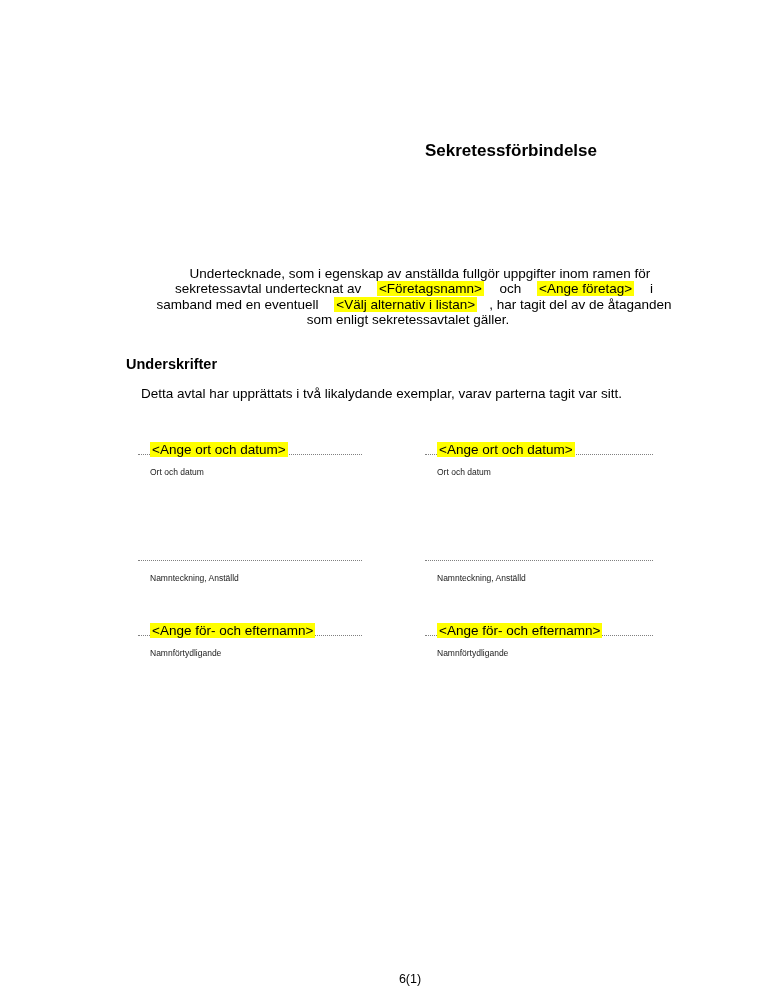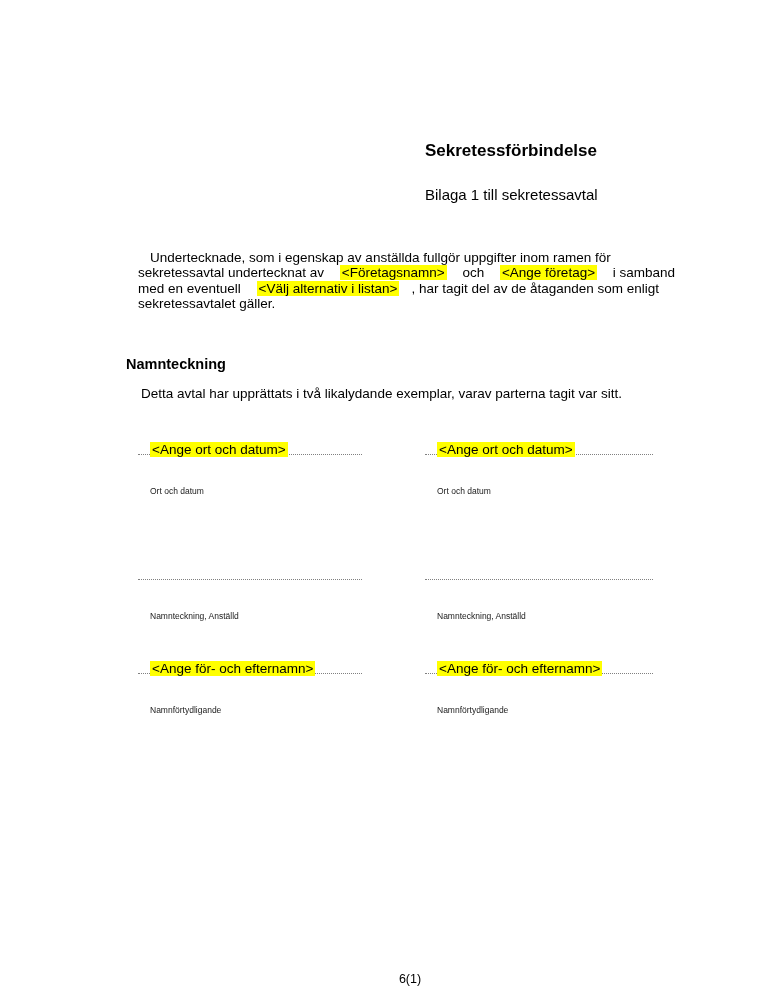--- a/index.html
+++ b/index.html
@@ -16,21 +16,21 @@
     overflow: hidden;
   }
   .title-block { position: absolute; left: 377px; top: 92px; }
   .doc-title { font-size: 17px; font-weight: bold; line-height: 21px; }
   .doc-subtitle { font-size: 15px; line-height: 19px; }
 
   .intro {
     position: absolute; left: 90px; top: 202px; width: 600px;
     font-size: 13.5px; line-height: 15.4px;
   }
-  .intro .para { margin: 0; }
+  .intro .para { margin: 16px; text-align: center; }
 
   mark.hl {
     background: #ffff00;
     color: #000000;
     padding: 0 2px;
   }
 
   .section-heading {
     position: absolute; left: 90px; top: 320px;
     font-size: 14.5px; font-weight: bold;
@@ -48,21 +48,21 @@
   .sig-col.col-right { width: 252px; }
 
   .field-line {
     border-bottom: 1px dotted #808080;
     height: 17px; line-height: 16px;
     font-size: 13.5px;
     white-space: nowrap;
   }
   .small-label {
     font-size: 8.5px; line-height: 10px;
-    margin-top: 19px;
+    margin-top: 0;
     color: #1a1a1a;
   }
   .sign-line {
     margin-top: 47px;
     border-bottom: 1px dotted #808080;
     height: 1px;
   }
   .name-line { margin-top: 16px; }
 
   .footer {
@@ -71,28 +71,27 @@
     font-size: 12.5px;
   }
 </style>
 </head>
 <body>
 
 <div class="page">
 
   <div class="title-block">
     <div class="doc-title">Sekretessförbindelse</div>
-    <div class="doc-subtitle">Bilaga 1 till sekretessavtal</div>
   </div>
 
   <div class="intro">
     <div class="para"><span>Undertecknade, som i egenskap av anställda fullgör uppgifter inom ramen för sekretessavtal undertecknat av </span><mark class="hl">&lt;Företagsnamn&gt;</mark><span> och </span><mark class="hl">&lt;Ange företag&gt;</mark><span> i samband med en eventuell </span><mark class="hl">&lt;Välj alternativ i listan&gt;</mark><span>, har tagit del av de åtaganden som enligt sekretessavtalet gäller.</span></div>
   </div>
 
-  <div class="section-heading">Namnteckning</div>
+  <div class="section-heading">Underskrifter</div>
 
   <div class="sig-intro">Detta avtal har upprättats i två likalydande exemplar, varav parterna tagit var sitt.</div>
 
   <div class="sig-grid">
 
     <div class="sig-col col-left">
       <div class="field-line"><mark class="hl">&lt;Ange ort och datum&gt;</mark></div>
       <div class="small-label">Ort och datum</div>
       <div class="sign-line"></div>
       <div class="small-label">Namnteckning, Anställd</div>

